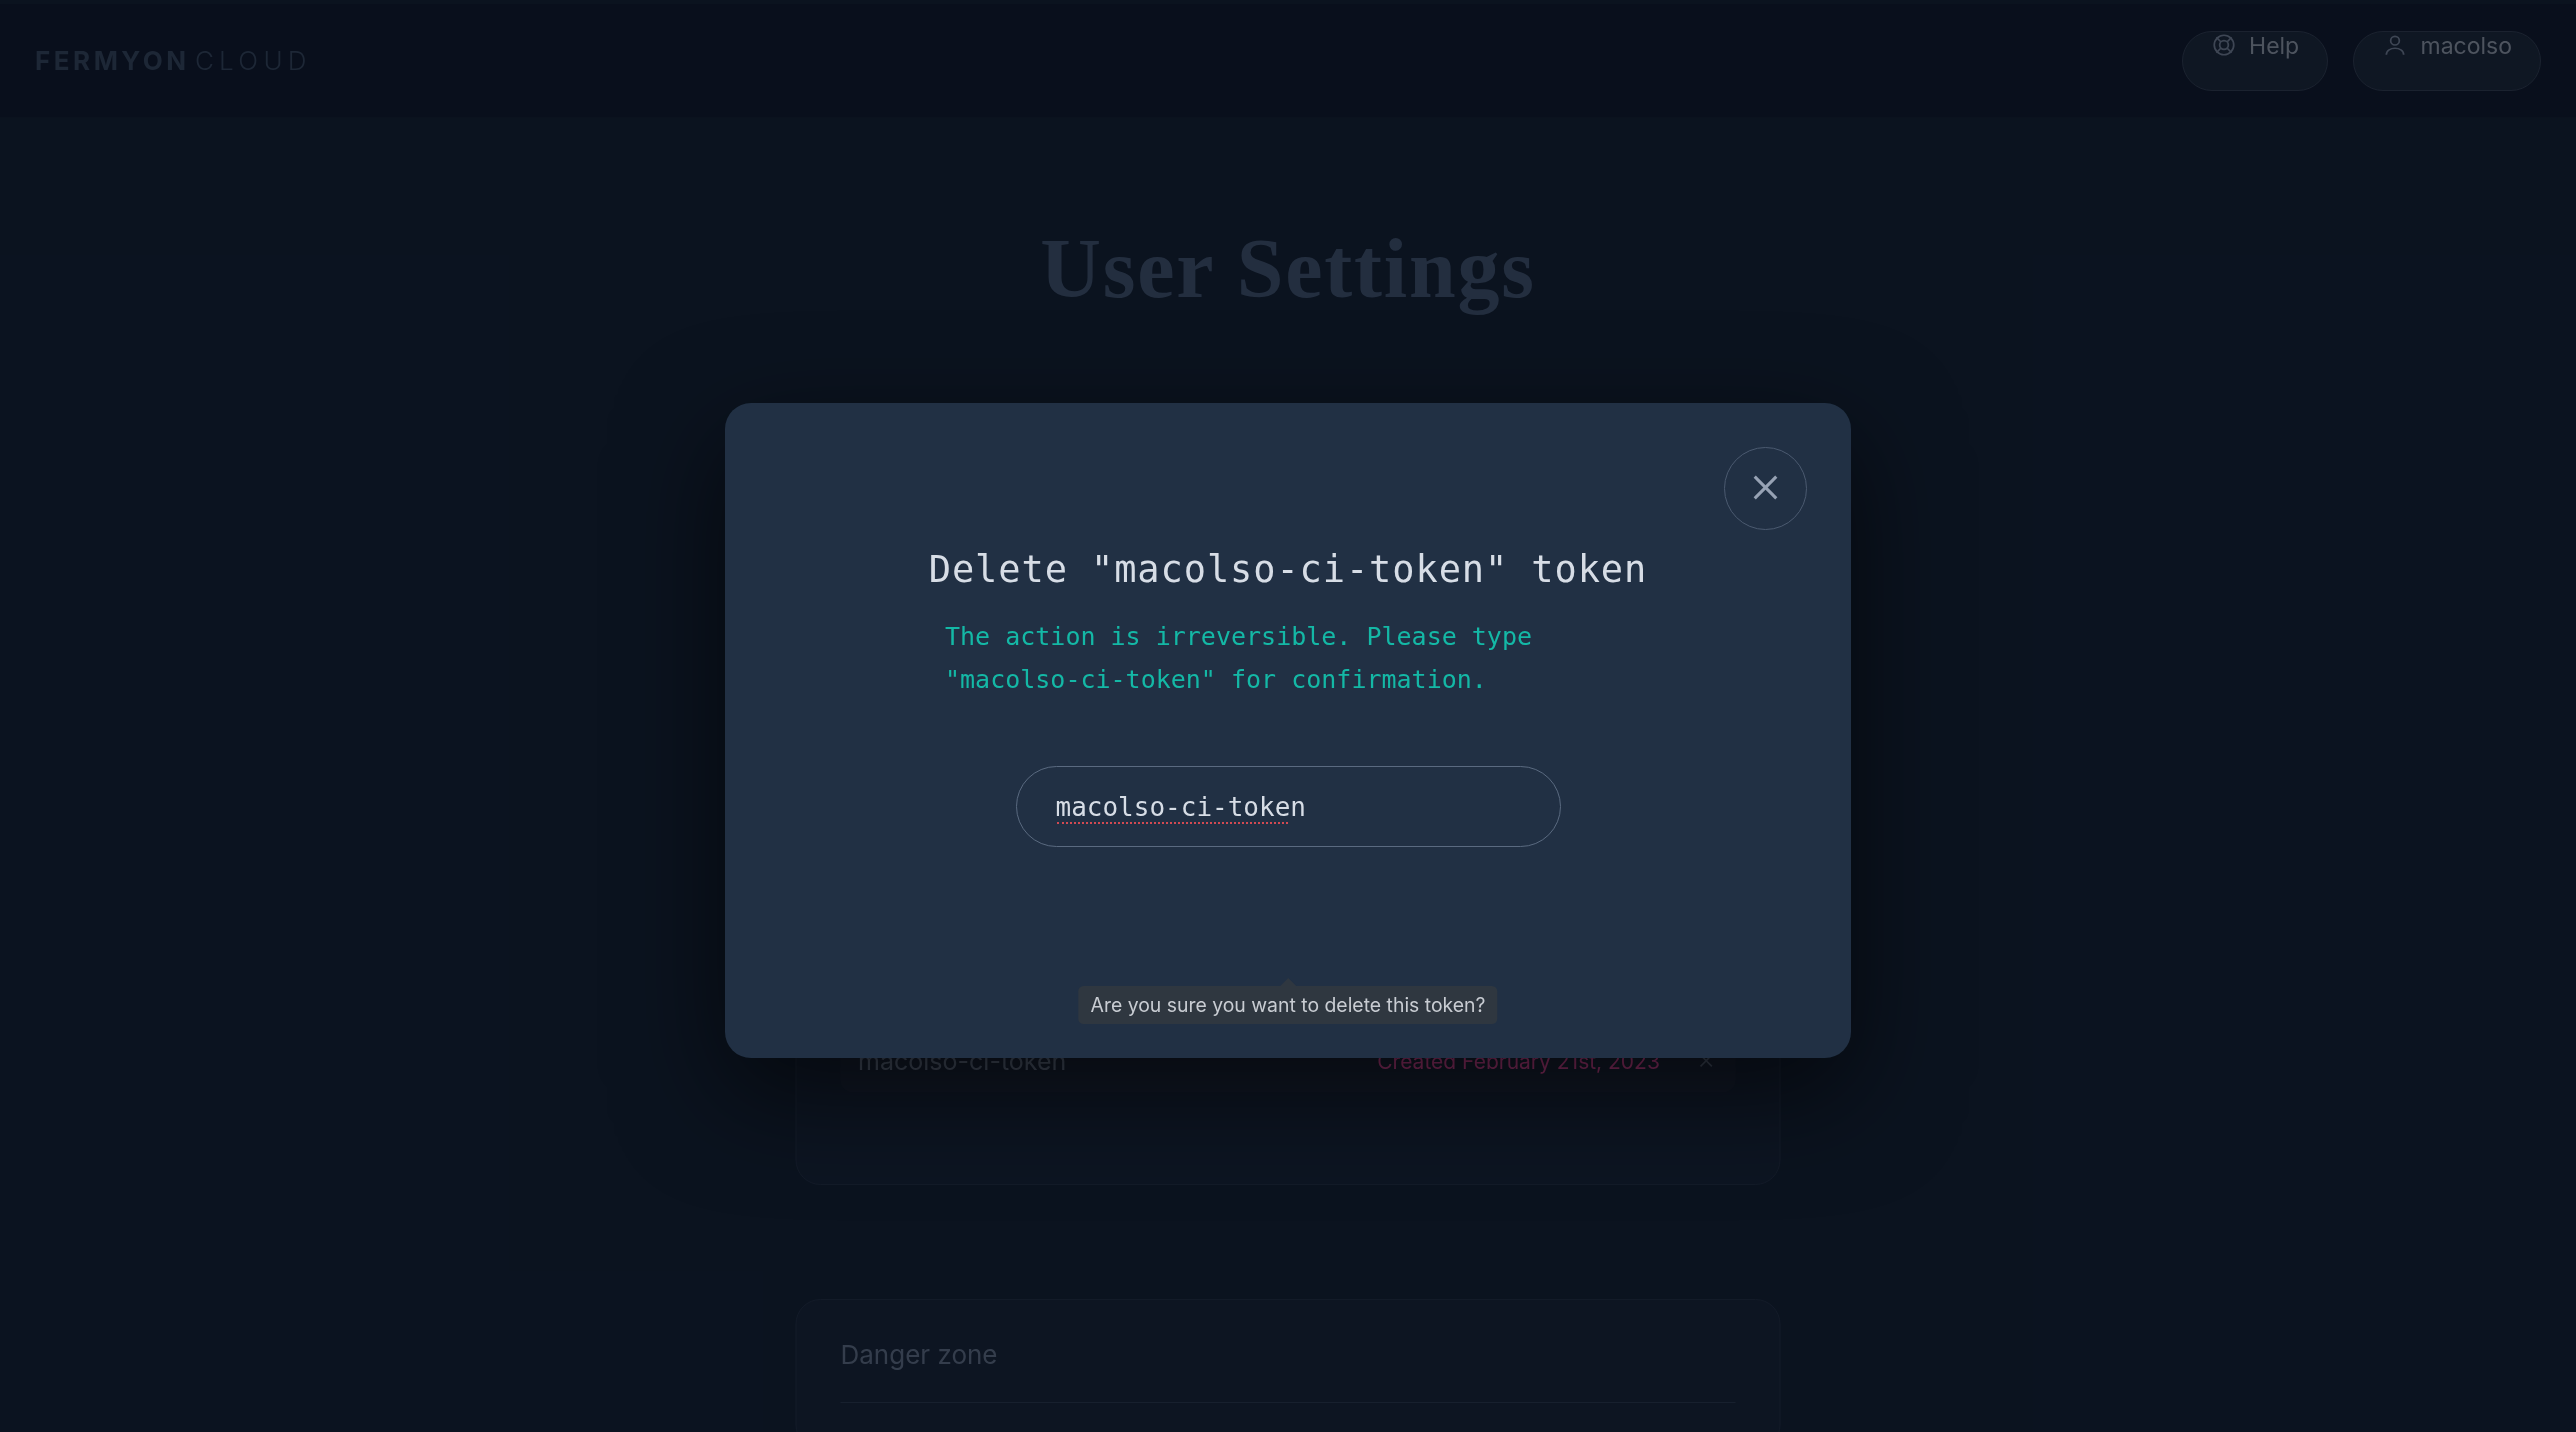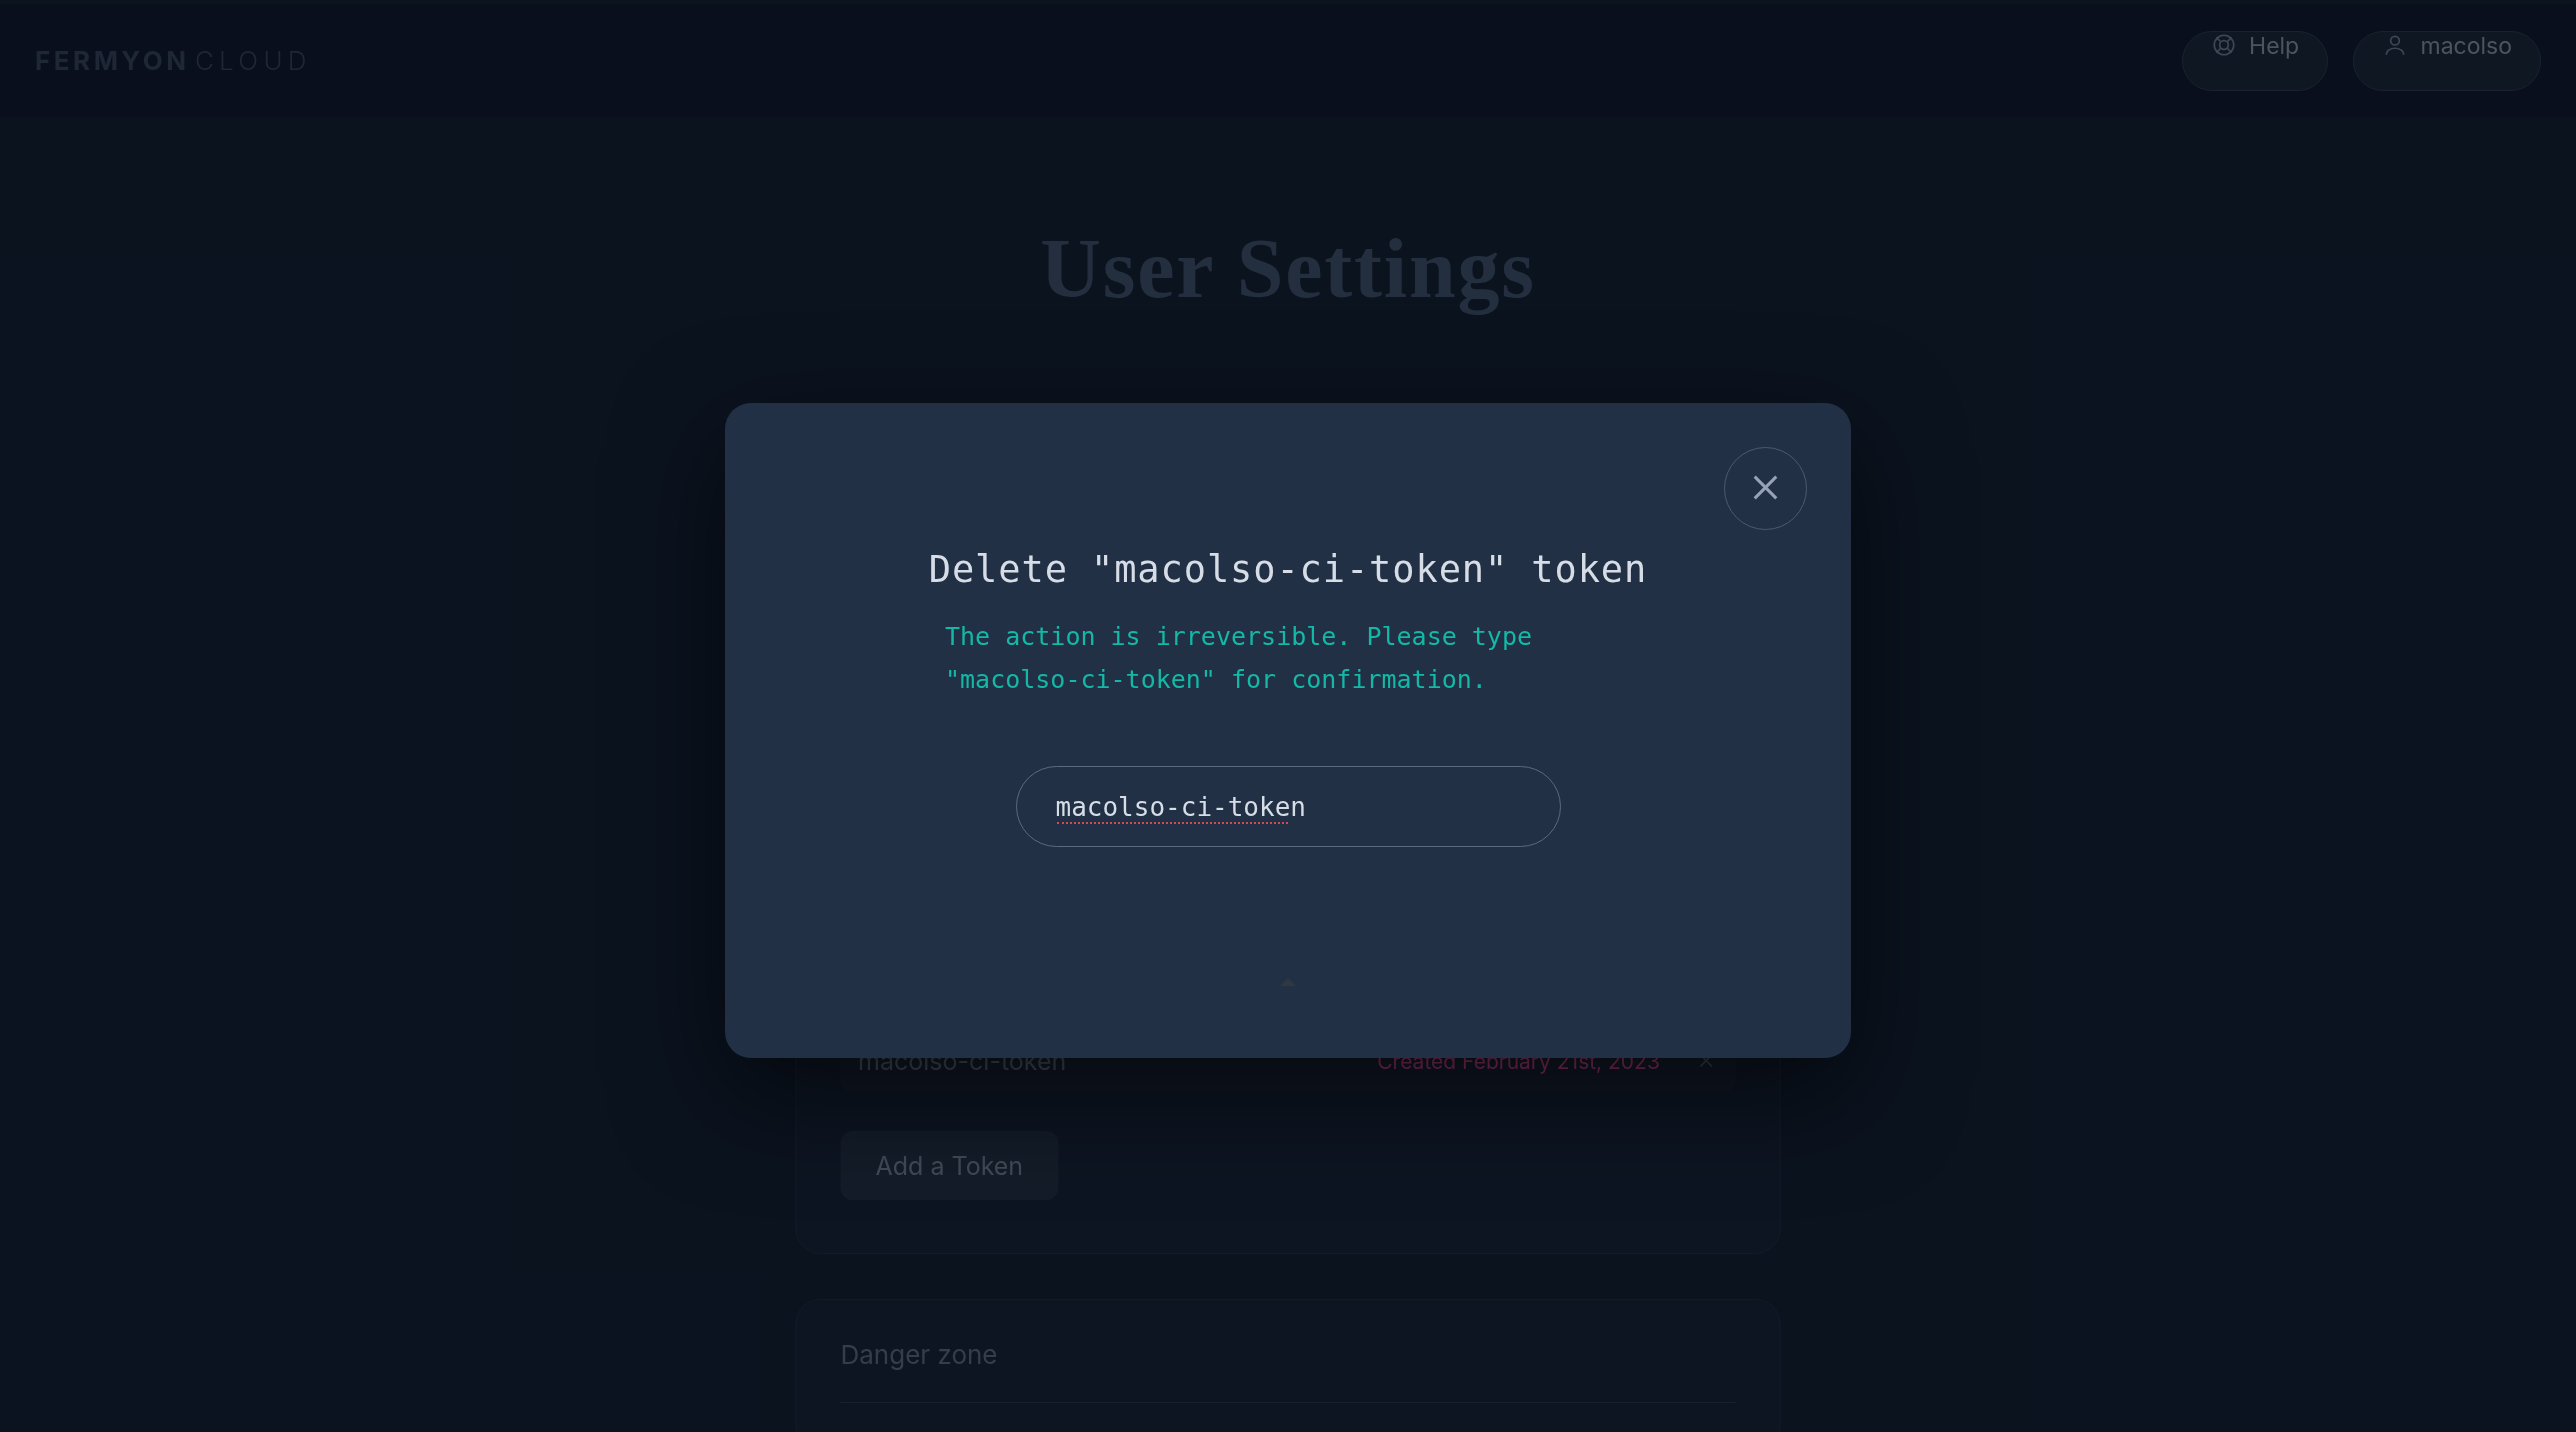--- a/index.html
+++ b/index.html
@@ -307,23 +307,20 @@
     <span class="token-right">
       <span class="token-date">Created February 21st, 2023</span>
       <span class="token-del-x">
         <svg viewBox="0 0 24 24" width="19.4" height="19.4" stroke="#5a6576" stroke-width="2">
             <line x1="5" y1="5" x2="19" y2="19"></line>
             <line x1="19" y1="5" x2="5" y2="19"></line>
           </svg>
       </span>
     </span>
   </div>
-  <div class="add-token-btn">
-    <span>Add a Token</span>
-  </div>
 </div>
 
 <div class="float-card danger">
   <div class="danger-title">Danger zone</div>
   <hr class="danger-hr">
 </div>
 
 <div class="overlay"></div>
 
 <div class="modal">
@@ -340,14 +337,15 @@
   <div class="modal-sub">The action is irreversible. Please type "macolso-ci-token" for confirmation.</div>
 
   <div class="input-underline">
     <input class="confirm-input" value="macolso-ci-token" style="">
   </div>
 
 </div>
 
 <div class="tooltip-wrap">
   <div class="tooltip-arrow"></div>
+  <div class="tooltip">Are you sure you want to delete this token?</div>
 </div>
 
 
 </body></html>

